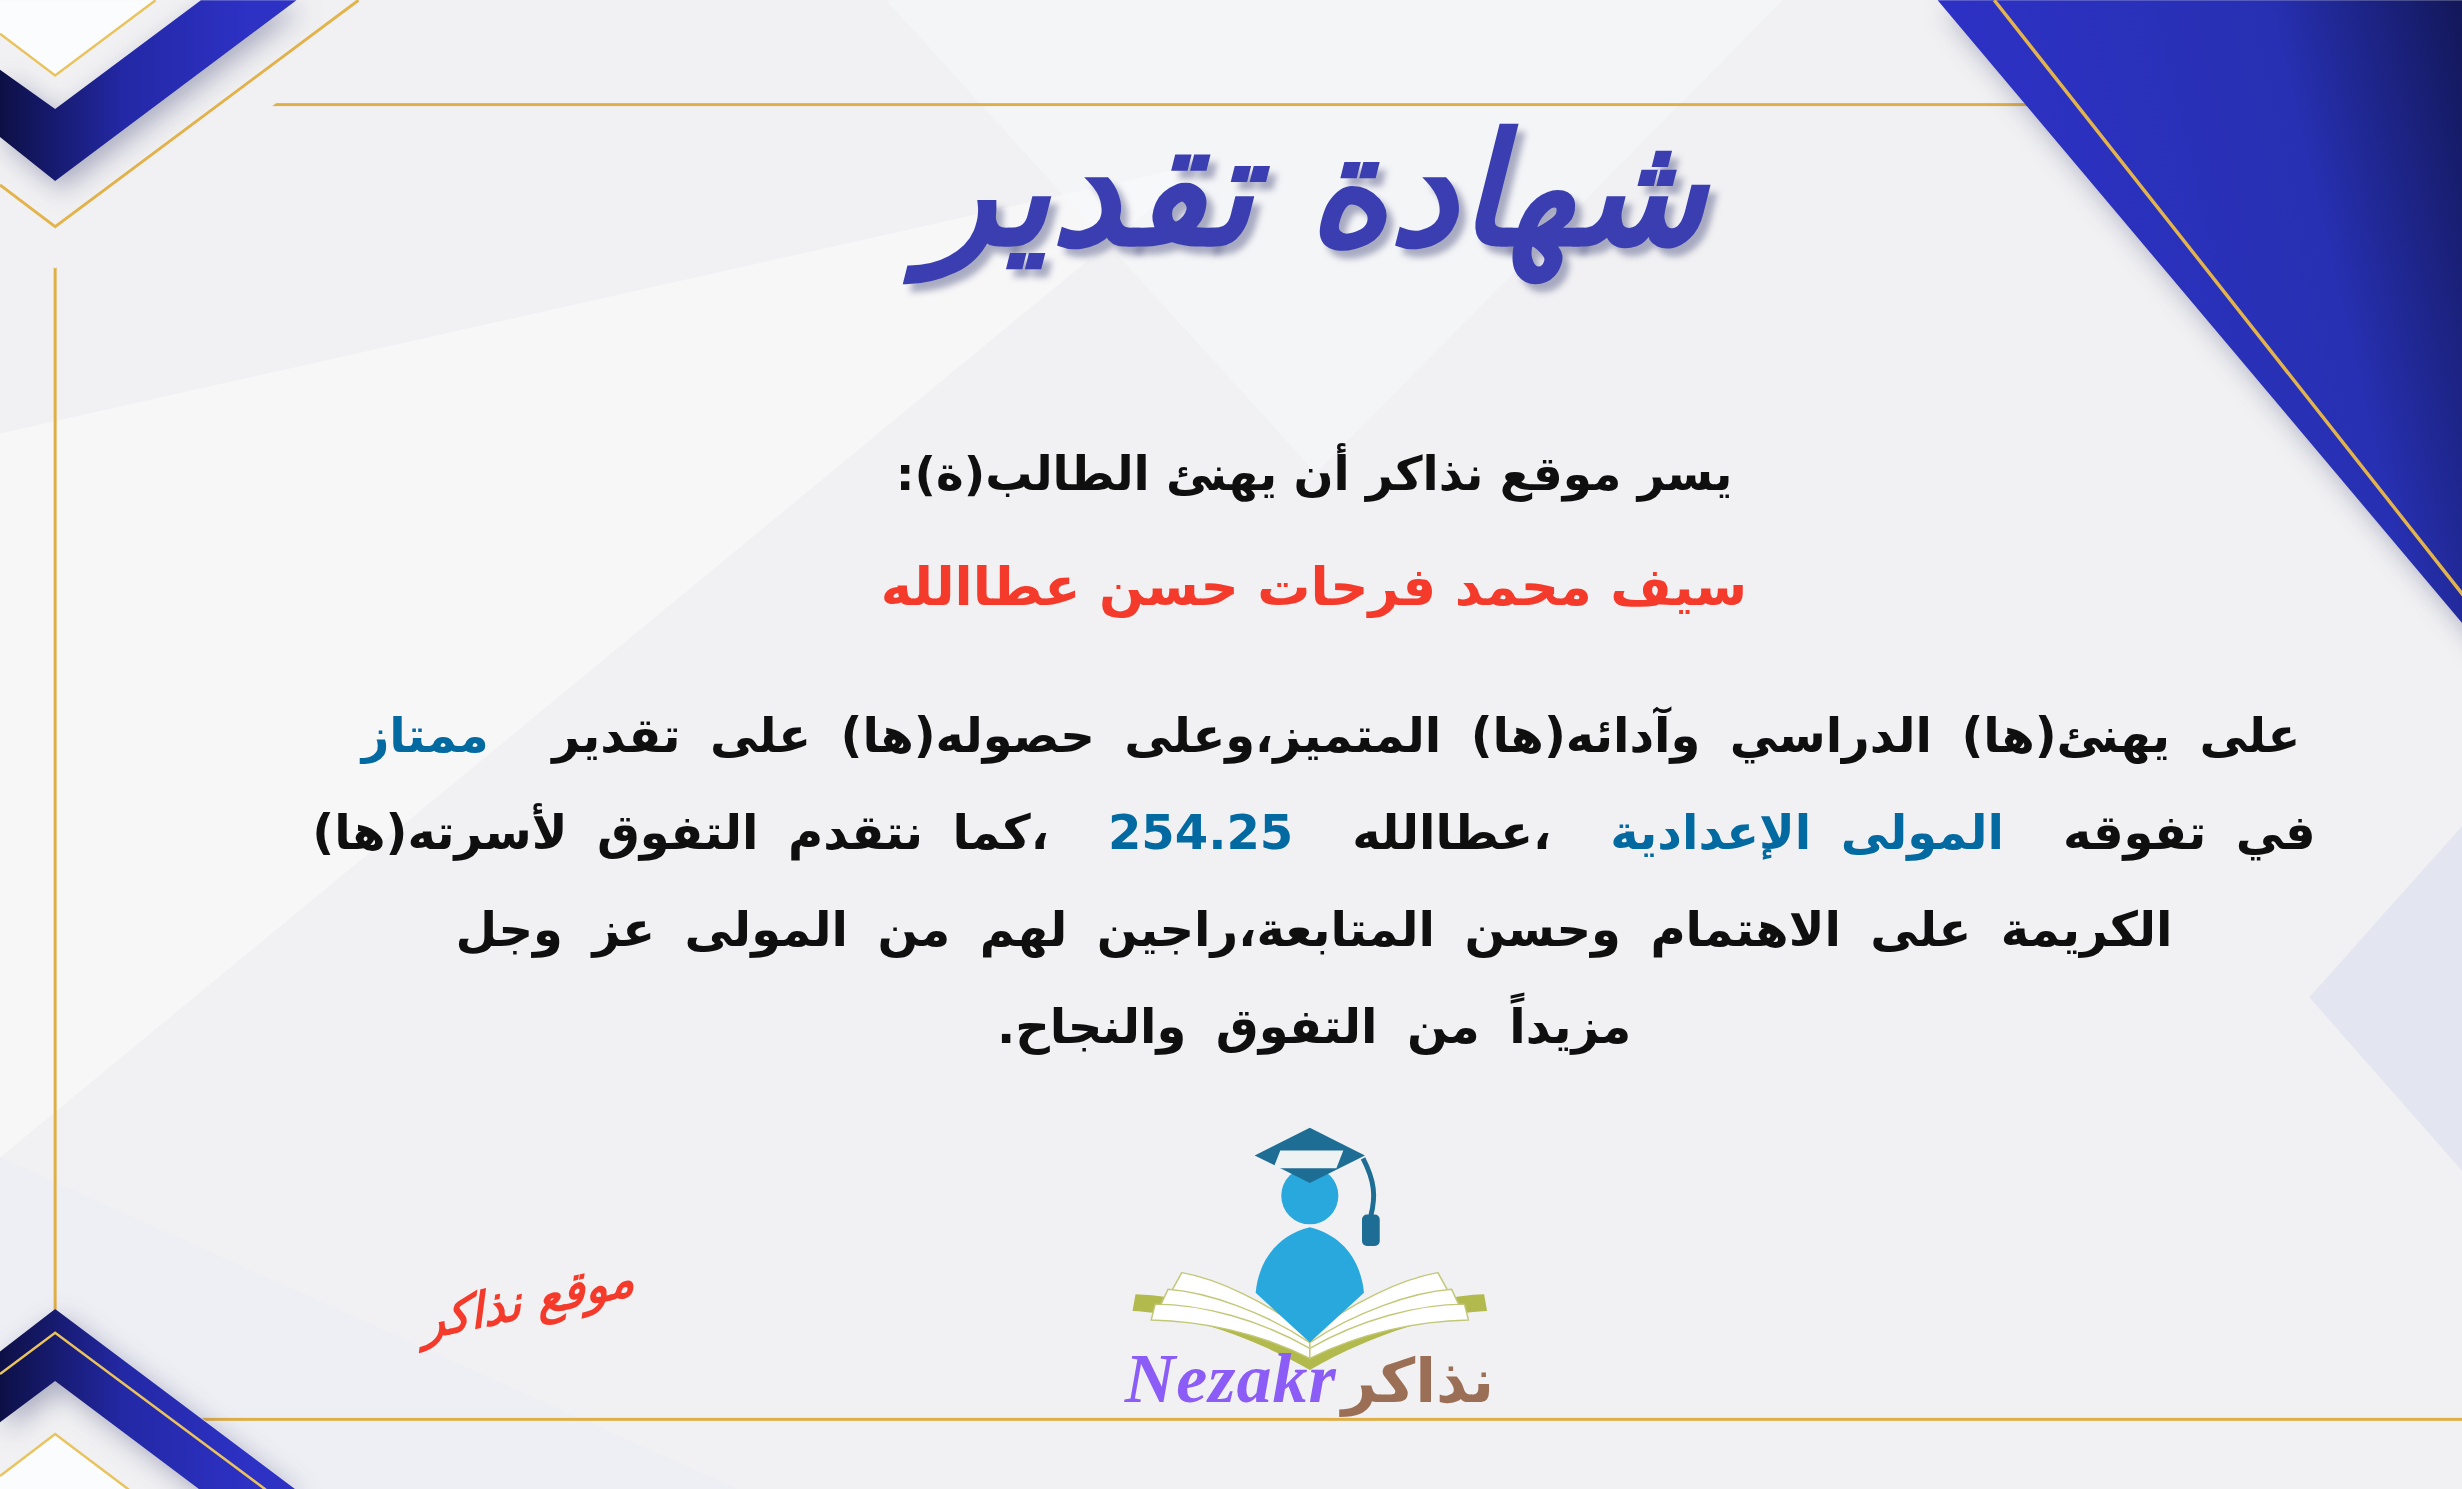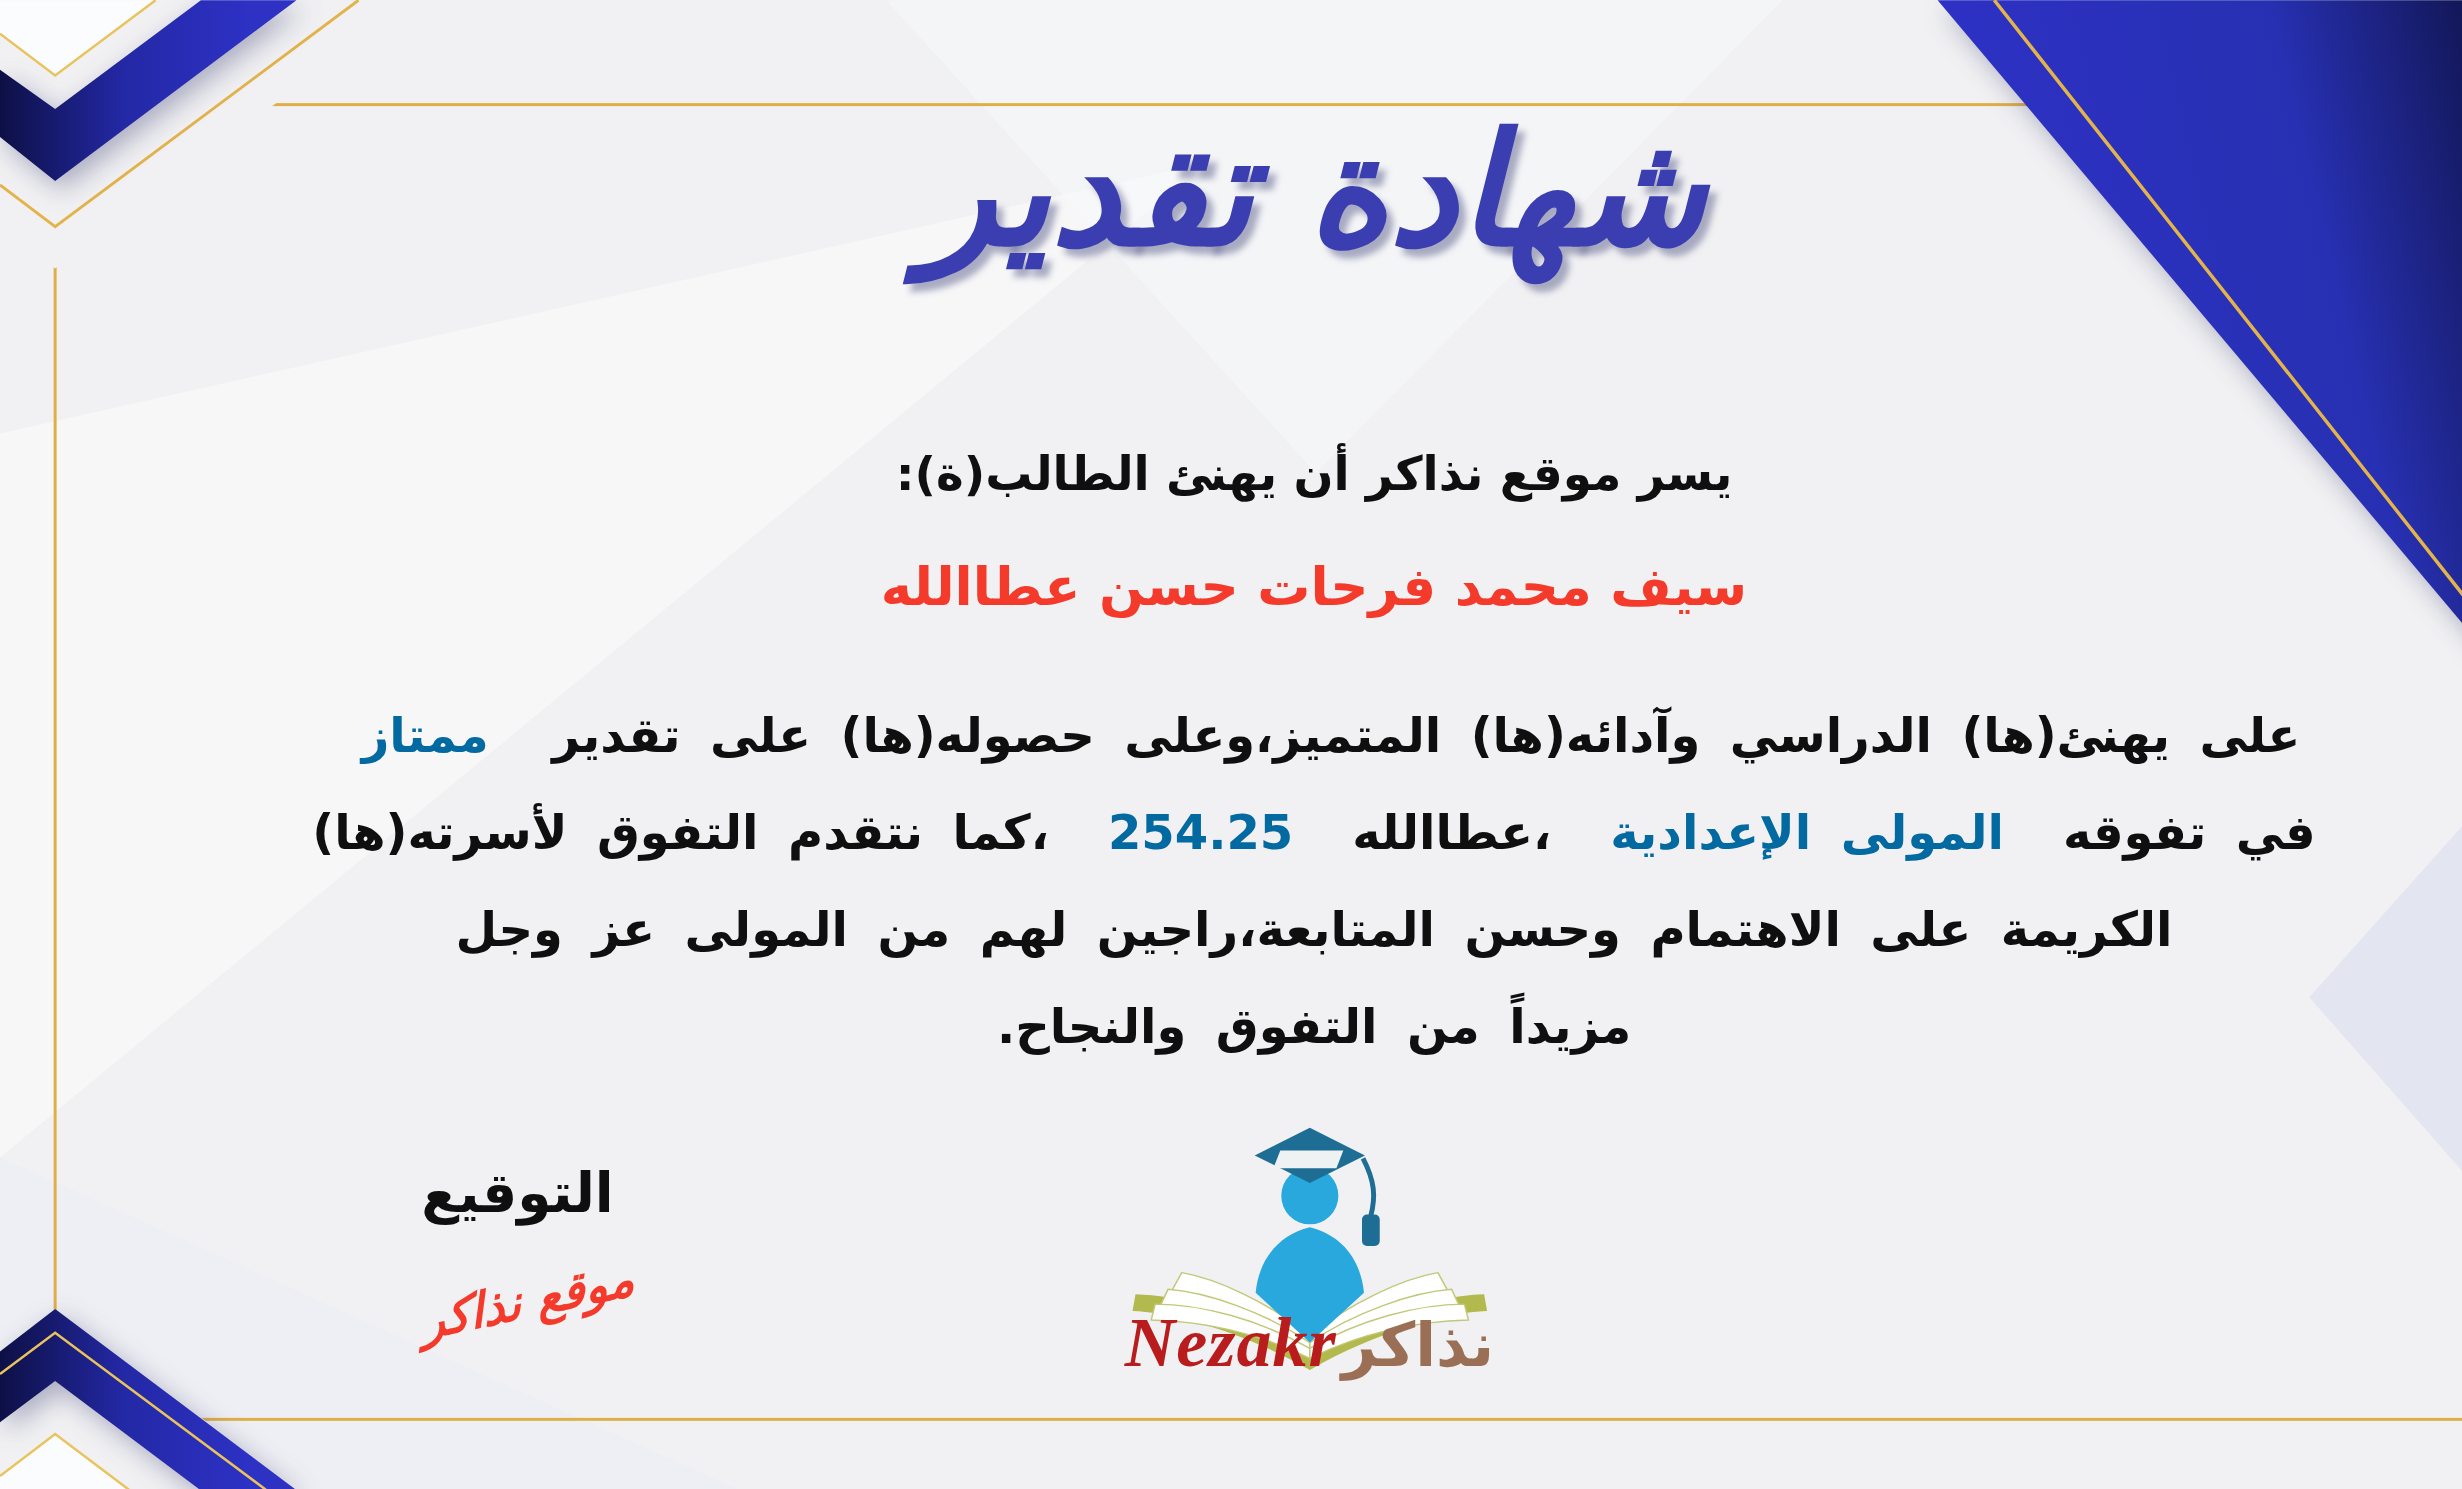--- a/index.html
+++ b/index.html
@@ -28,21 +28,21 @@
   .sig-script{
     left:360px;width:335px;top:1268px;font-size:48px;color:#f43b2b;font-weight:bold;
     font-style:italic;transform:rotate(-12deg) skewX(-6deg);line-height:64px;
   }
   .logo-text{
     position:absolute;left:1088px;width:443px;top:1303px;
     display:flex;align-items:baseline;justify-content:center;gap:4.9px;direction:ltr;
   }
   .logo-text .latin{
     font-family:"Liberation Serif",serif;font-weight:bold;font-style:italic;
-    font-size:70px;color:#b91c1c;letter-spacing:1px;
+    font-size:70px;color:#8b5cf6;letter-spacing:1px;margin-top:36px;
   }
   .logo-text .arab{
     font-family:"DejaVu Sans",sans-serif;font-weight:bold;font-size:61px;color:#9b6f56;
   }
 </style>
 </head>
 <body>
 
 <div class="stage">
 
@@ -142,21 +142,20 @@
       <span>في تفوقه</span>
       <span class="red gapB">المولى الإعدادية</span>
       <span>،عطاالله</span>
       <span class="red gapB">254.25</span>
       <span>،كما نتقدم التفوق لأسرته(ها)</span>
     </div>
     <div class="pline">الكريمة على الاهتمام وحسن المتابعة،راجين لهم من المولى عز وجل</div>
     <div class="pline">مزيداً من التفوق والنجاح.</div>
   </div>
 
-  <div class="txt sig-label" dir="rtl">التوقيع</div>
   <div class="txt sig-script" dir="rtl">موقع نذاكر</div>
 
   <div class="logo-text">
     <span class="latin">Nezakr</span>
     <span class="arab">نذاكر</span>
   </div>
 
 </div>
 
 

